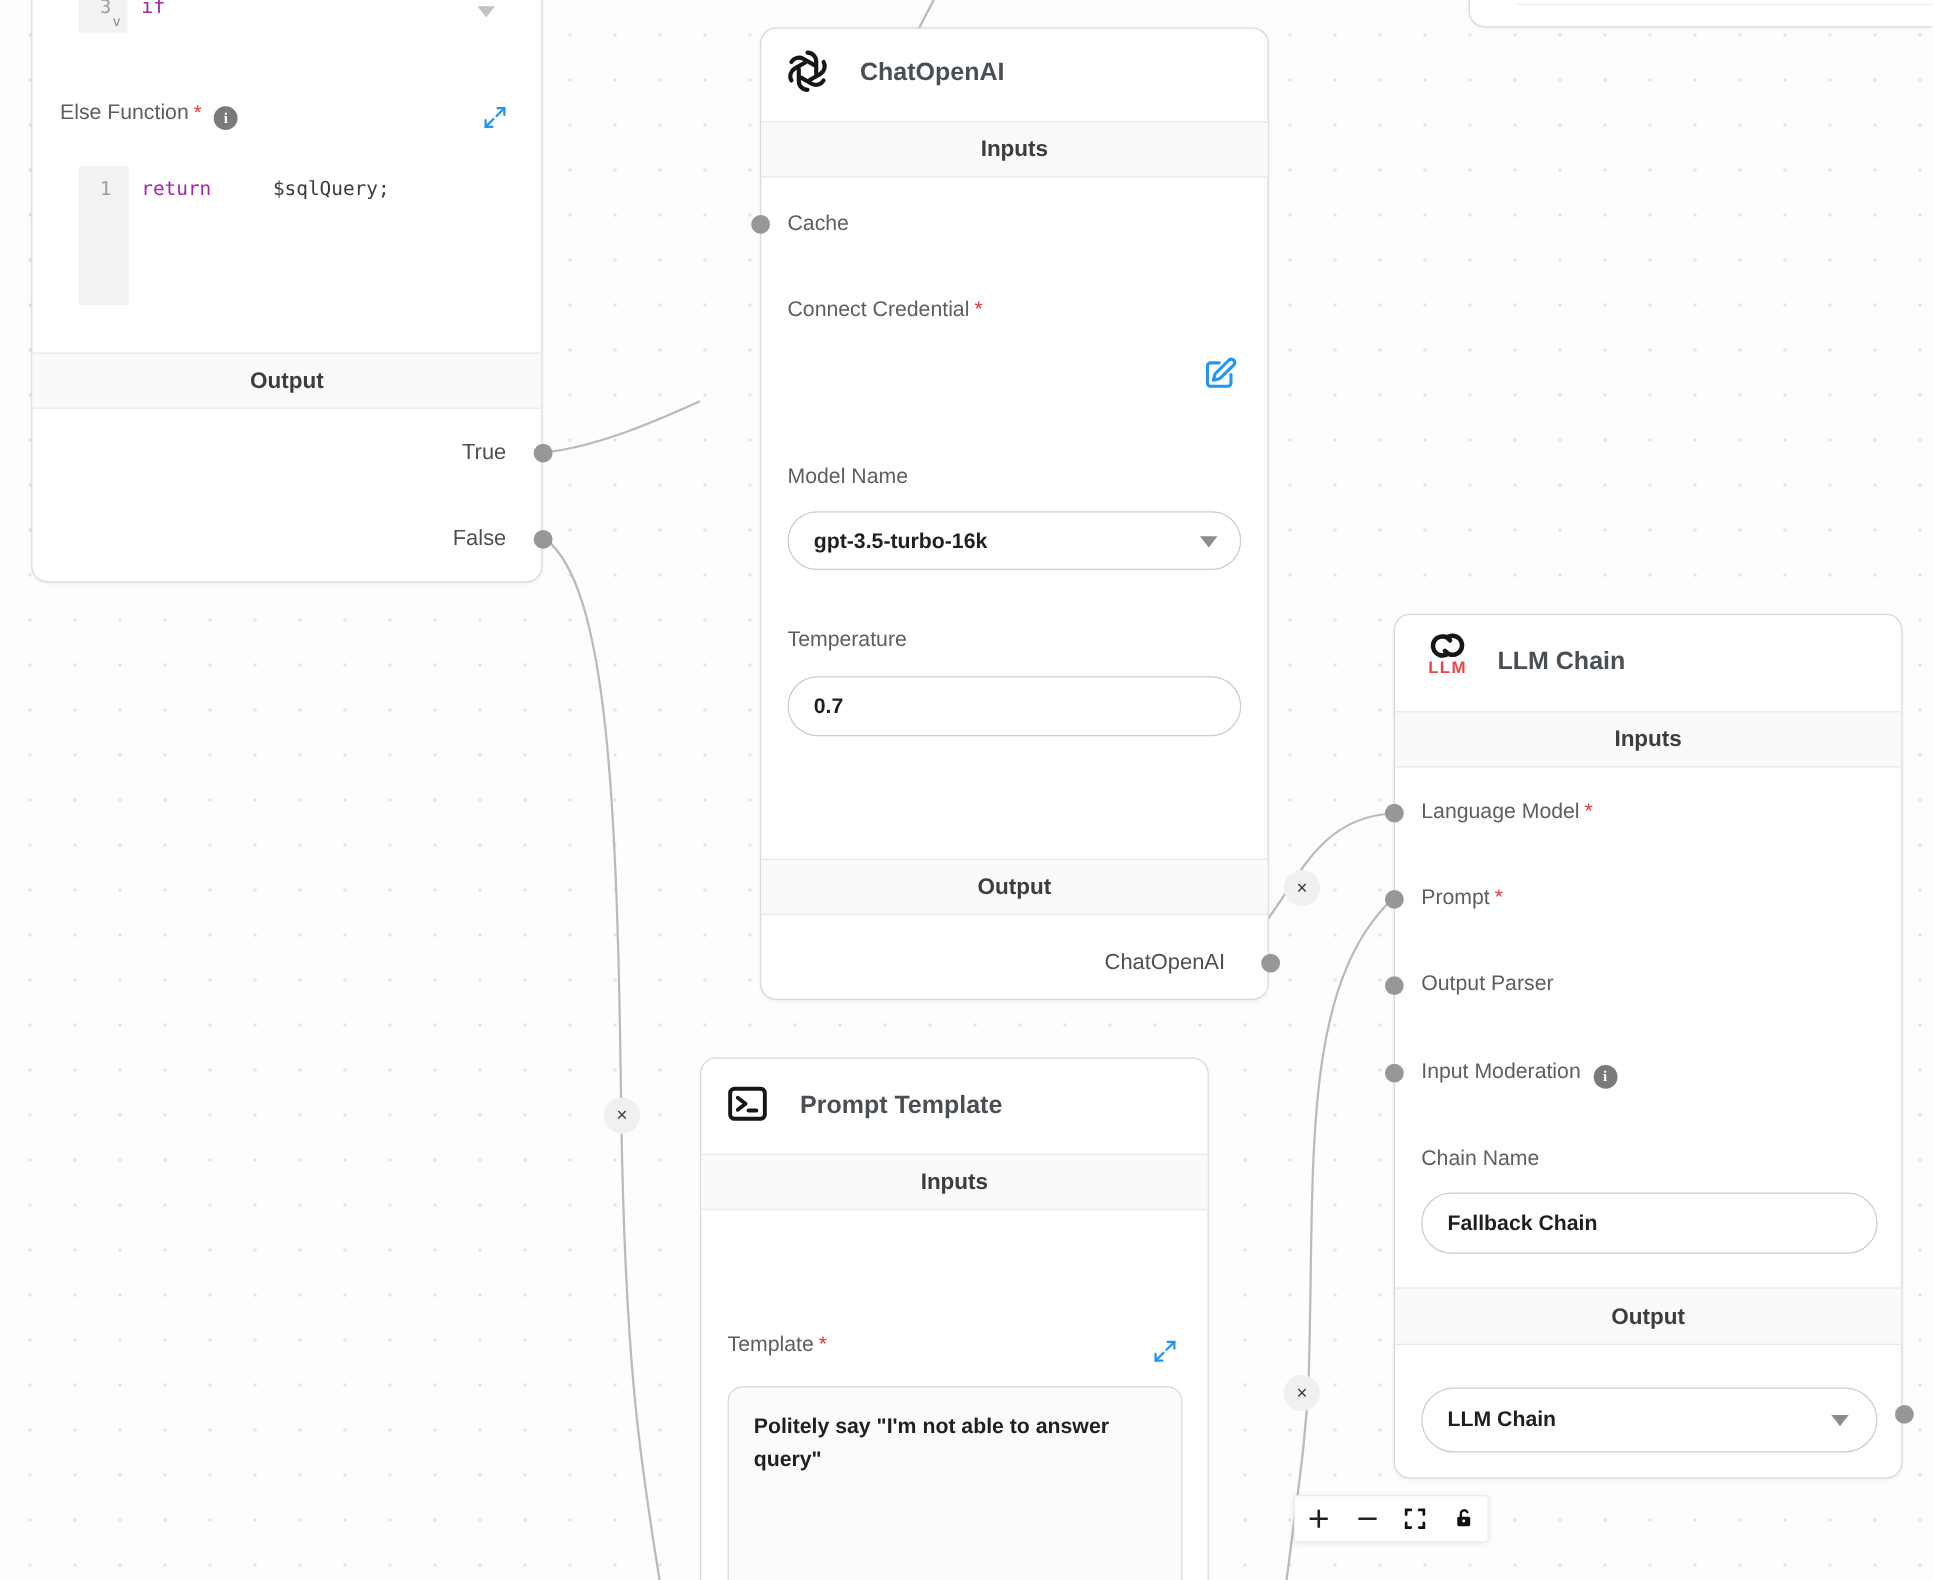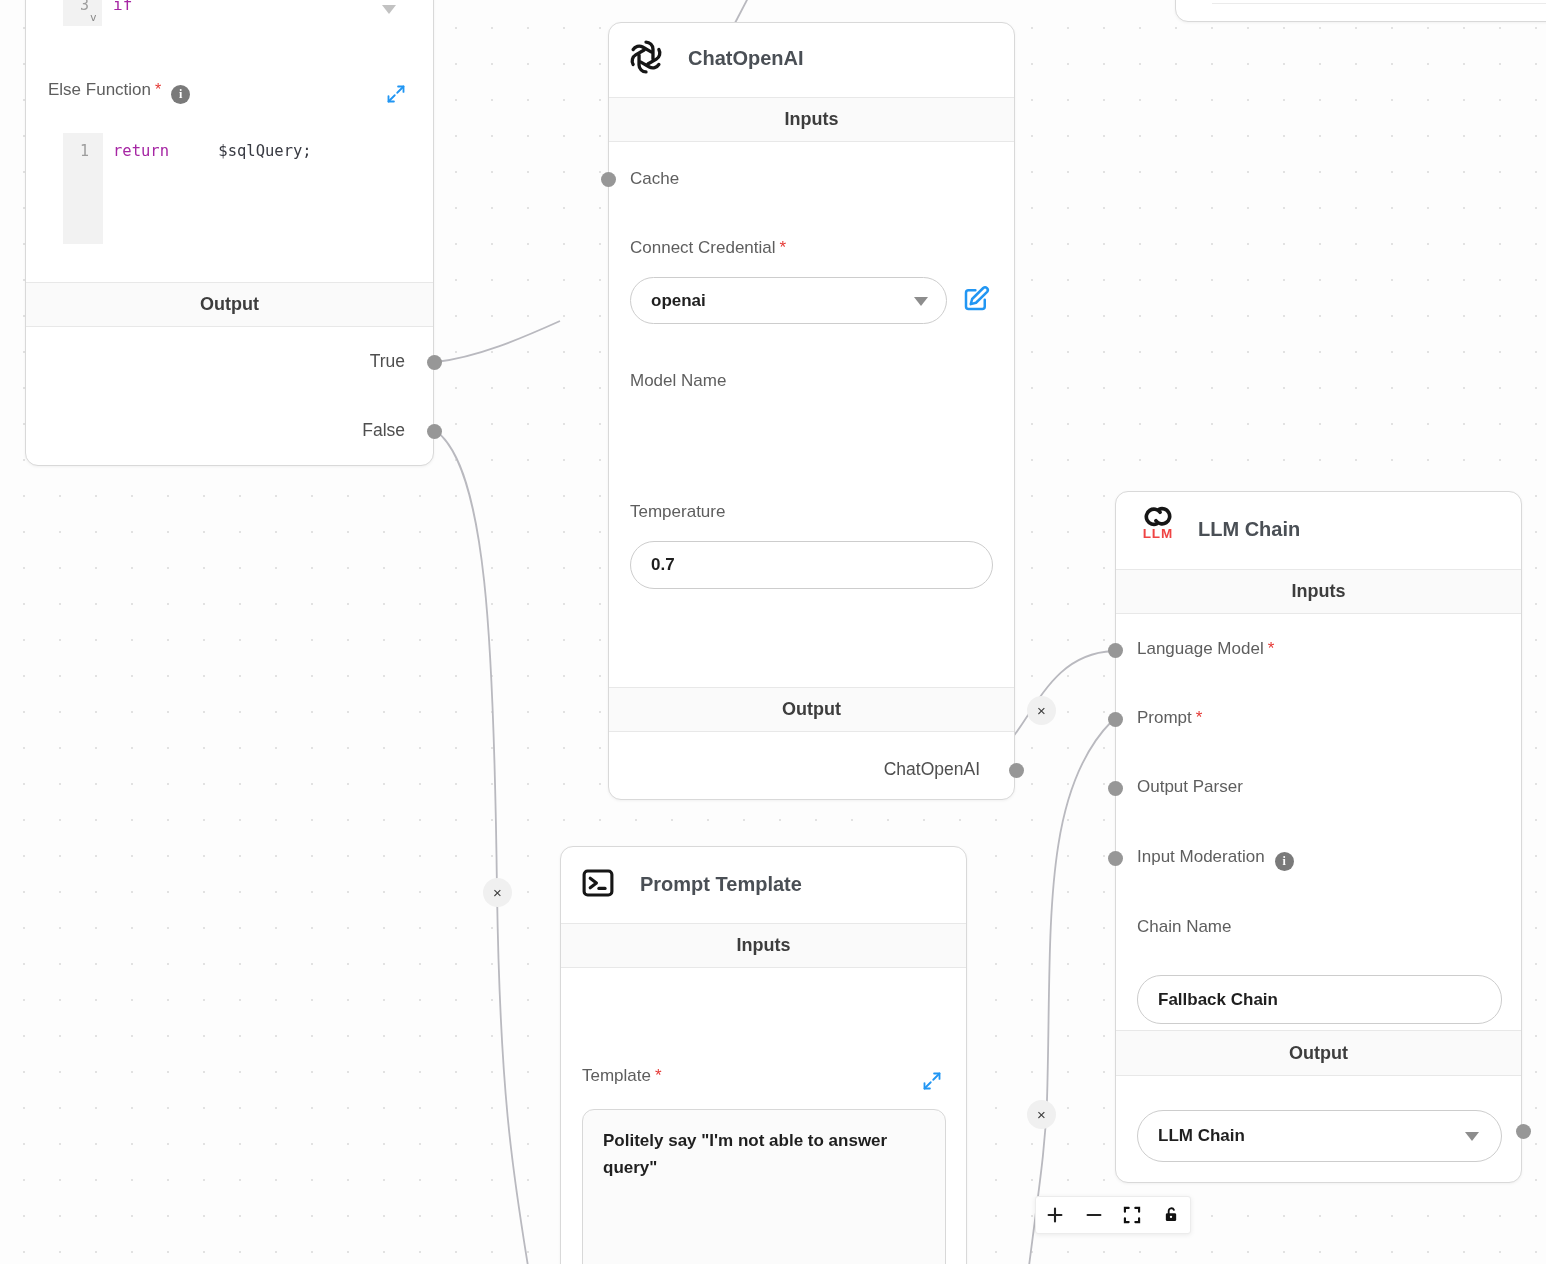--- a/index.html
+++ b/index.html
@@ -131,30 +131,30 @@
     <div class="node-header-title" style="left:79px; top:24px;">ChatOpenAI</div>
 
     <div class="band" style="top:74px;">Inputs</div>
 
     <div class="lbl" style="left:21px; top:146px;">Cache</div>
     <div class="port" style="left:-8px; top:149px;"></div>
 
     <div class="lbl" style="left:21px; top:215px;">
       <span>Connect Credential</span><span class="req">*</span>
     </div>
-    <div class="valbox" style="left:21px; top:254px; width:317px; height:47px;">
-      <span>openai</span>
-      <span class="chev"></span>
-    </div>
     <svg class="icon-abs" style="left:352px; top:261px;" width="30" height="30" viewBox="0 0 24 24" fill="none" stroke="#2196f3" stroke-width="2" stroke-linecap="round" stroke-linejoin="round">
       <path d="M11.5 5H6a2 2 0 0 0-2 2v11a2 2 0 0 0 2 2h11a2 2 0 0 0 2-2v-5.5"></path>
       <path d="M17.8 3.2a2.2 2.2 0 0 1 3.1 3.1L12 15l-4.2 1.1L8.9 12z"></path>
     </svg>
 
     <div class="lbl" style="left:21px; top:348px;">Model Name</div>
+    <div class="valbox" style="left:21px; top:386px; width:363px; height:47px;">
+      <span>gpt-3.5-turbo-16k</span>
+      <span class="chev"></span>
+    </div>
 
     <div class="lbl" style="left:21px; top:479px;">Temperature</div>
     <div class="valbox" style="left:21px; top:518px; width:363px; height:48px;">
       <span>0.7</span>
     </div>
 
 
     <div class="band" style="top:664px;">Output</div>
     <div class="out-lbl" style="right:34px; top:736px;">ChatOpenAI</div>
     <div class="port" style="left:400px; top:740px;"></div>
@@ -210,21 +210,21 @@
       <span>Output Parser</span>
     </div>
     <div class="port" style="left:-8px; top:289px;"></div>
 
     <div class="lbl" style="left:21px; top:355px;">
       <span>Input Moderation</span><span class="info">i</span>
     </div>
     <div class="port" style="left:-8px; top:359px;"></div>
 
     <div class="lbl" style="left:21px; top:425px;">Chain Name</div>
-    <div class="valbox" style="left:21px; top:483px; width:365px; height:49px;">
+    <div class="valbox" style="left:21px; top:462px; width:365px; height:49px;">
       <span>Fallback Chain</span>
     </div>
 
     <div class="band" style="top:538px; height:46px; line-height:44px;">Output</div>
 
     <div class="valbox" style="left:21px; top:618px; width:365px; height:52px; border-radius:26px;">
       <span>LLM Chain</span>
       <span class="chev" style="right:22px;"></span>
     </div>
     <div class="port" style="left:400px; top:632px;"></div>

